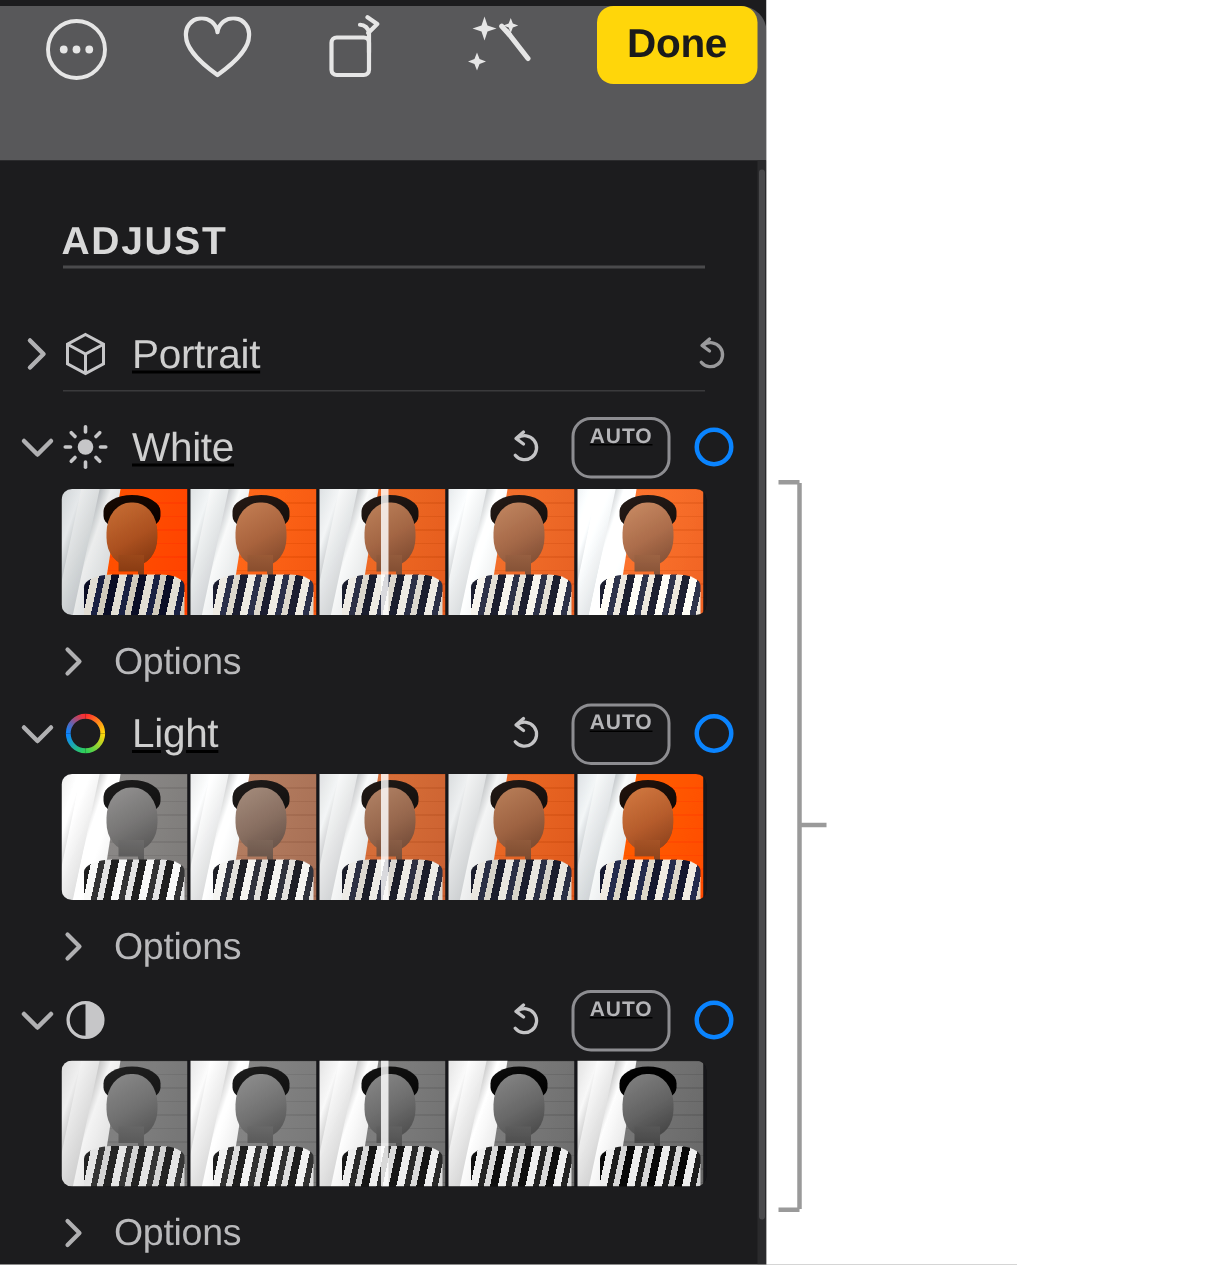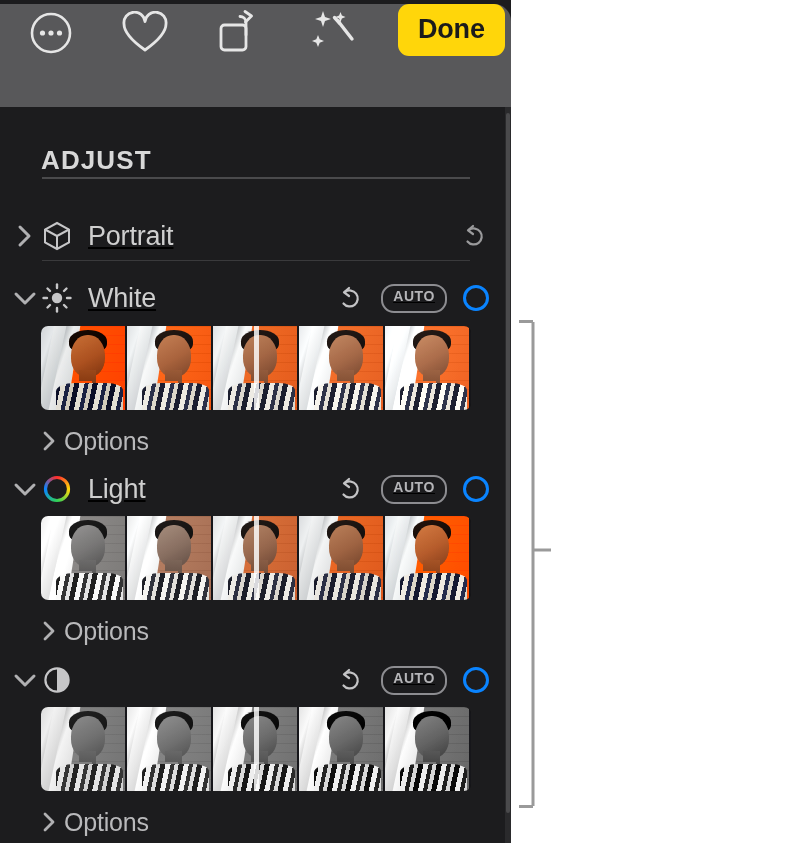--- a/index.html
+++ b/index.html
@@ -168,21 +168,21 @@
     cursor: pointer;
   }
   .auto-badge {
     margin-left: 16px;
     border: 2px solid #8d8d91;
     border-radius: 13px;
     color: #b5b5b8;
     font-size: 14px;
     font-weight: bold;
     letter-spacing: 0.6px;
-    padding: 3px 10px 8px 10px;
+    padding: 3px 10px 20px 10px;
     line-height: 1;
     cursor: pointer;
   }
   .blue-circle {
     margin-left: 16px;
     width: 26px;
     height: 26px;
     border-radius: 50%;
     border: 3px solid #0a84ff;
     box-sizing: border-box;
@@ -334,21 +334,21 @@
     width: 400px;
     height: 40px;
     display: flex;
     align-items: center;
     cursor: pointer;
   }
   .options-row .chevron { margin-left: 38px; width: 22px; }
   .options-label {
     color: #b9b9bb;
     font-size: 25px;
-    margin-left: 4px;
+    margin-left: 16px;
     letter-spacing: -0.2px;
   }
 
   
   #callout {
     position: absolute;
     left: 511px;
     top: 0;
     width: 295px;
     height: 843px;

